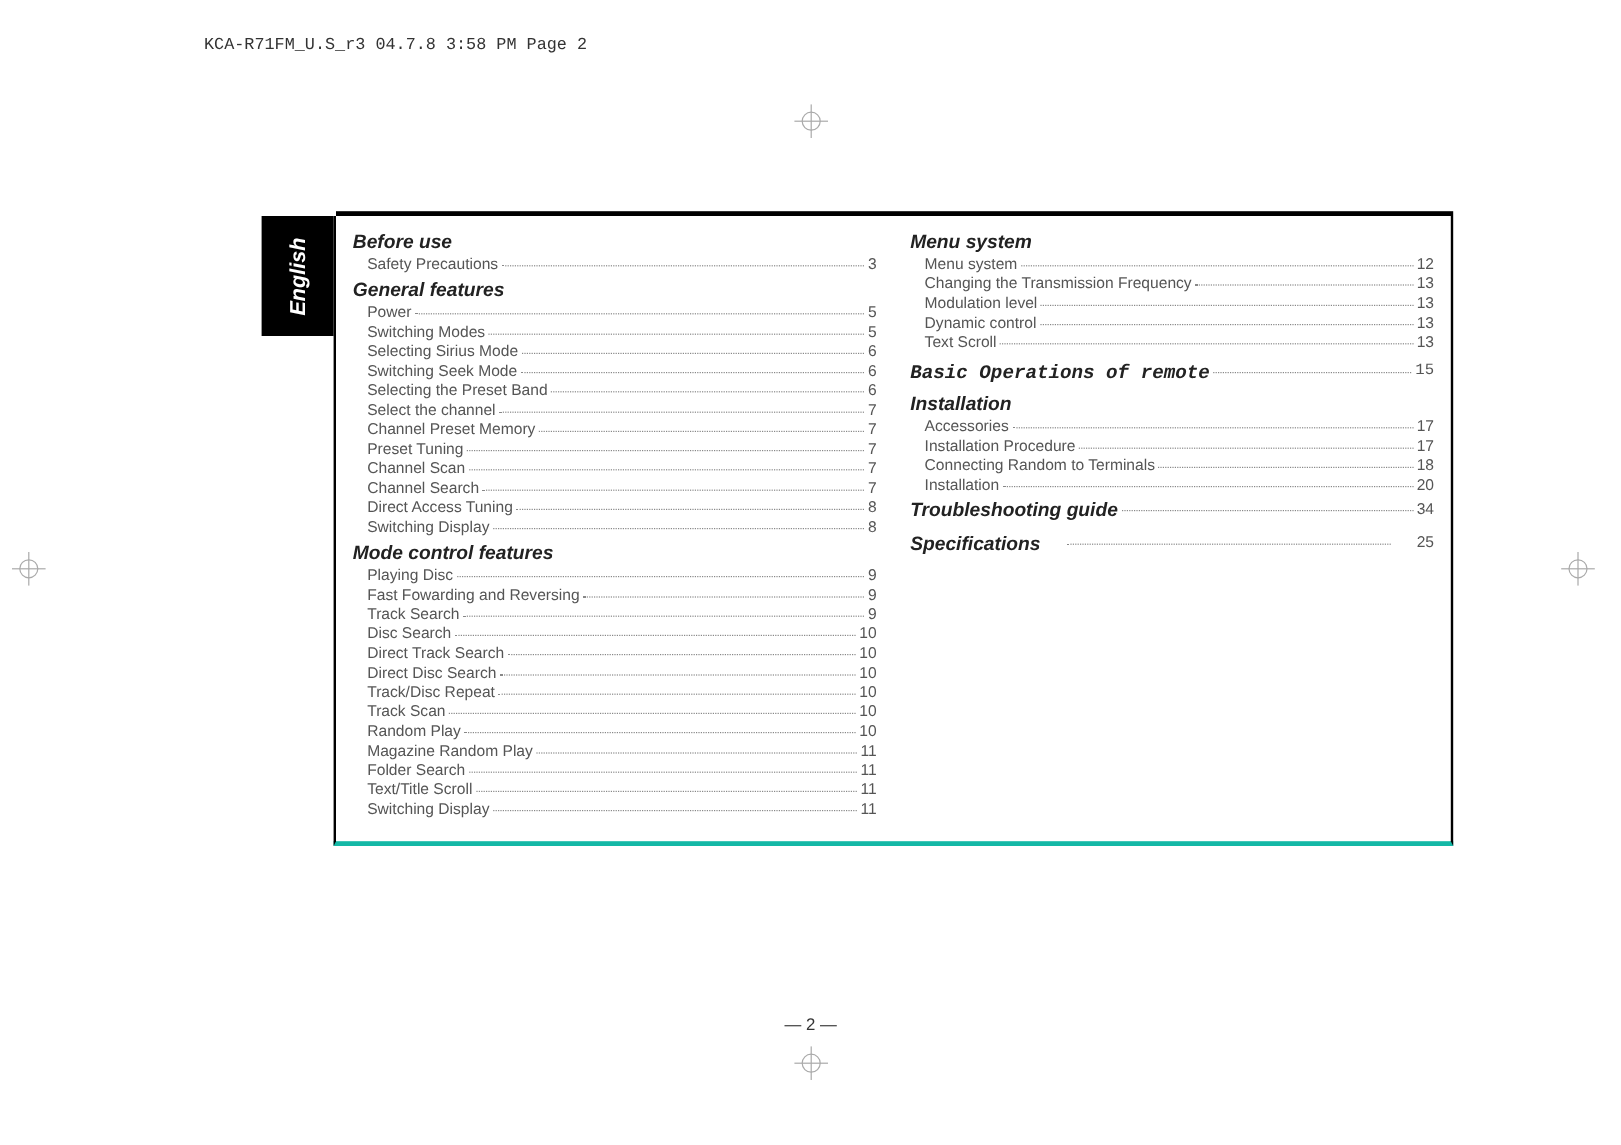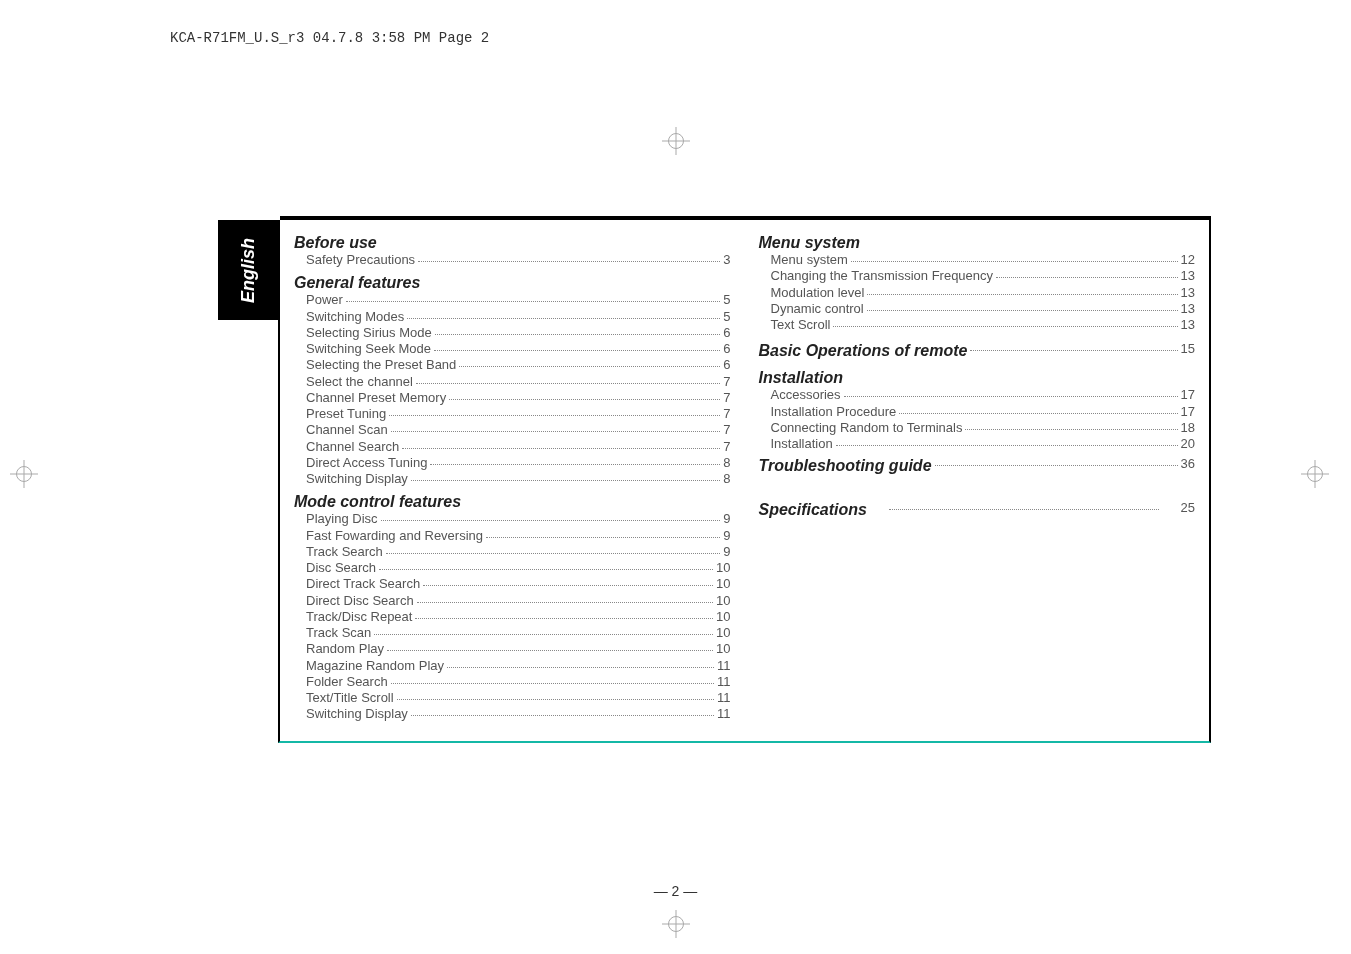--- a/index.html
+++ b/index.html
@@ -42,21 +42,21 @@
   width: 14px; height: 14px;
   border: 1px solid #aaa;
   border-radius: 50%;
   top: 50%; left: 50%;
   transform: translate(-50%, -50%);
 }
 .header-info {
   font-size: 14px;
   font-family: "Courier New", monospace;
   color: #333;
-  margin-bottom: 80px;
+  margin-bottom: 40px;
   margin-left: 120px;
 }
 .title {
   font-size: 22px;
   font-weight: bold;
   font-style: italic;
   color: #222;
   margin-left: 230px;
   margin-bottom: 2px;
 }
@@ -87,21 +87,21 @@
   font-style: italic;
   font-size: 18px;
   transform: rotate(-90deg);
   white-space: nowrap;
 }
 .cols {
   display: flex;
   flex: 1;
   border: 2px solid #000;
   border-top: none;
-  border-bottom: 2px solid #14b8a6;
+  border-bottom: 4px solid #14b8a6;
 }
 .col {
   flex: 1;
   padding: 8px 14px 18px 14px;
   color: #555;
   font-size: 13px;
 }
 .col + .col {
   border-left: 0;
 }
@@ -342,21 +342,21 @@
             <span class="label">Dynamic control</span>
             <span class="dots"></span>
             <span class="pg">13</span>
           </div>
         <div class="row">
             <span class="label">Text Scroll</span>
             <span class="dots"></span>
             <span class="pg">13</span>
           </div>
 
-        <div class="row head-row" style="margin-top:8px;">
+        <div class="row head-row" style="margin-top:8px;font-family:Liberation Mono, monospace;">
             <span class="label">Basic Operations of remote</span>
             <span class="dots"></span>
             <span class="pg">15</span>
           </div>
 
         <div class="section-head" style="margin-top:8px;">Installation</div>
         <div class="row">
             <span class="label">Accessories</span>
             <span class="dots"></span>
             <span class="pg">17</span>
@@ -373,24 +373,24 @@
           </div>
         <div class="row">
             <span class="label">Installation</span>
             <span class="dots"></span>
             <span class="pg">20</span>
           </div>
 
         <div class="row head-row" style="margin-top:4px;">
             <span class="label">Troubleshooting guide</span>
             <span class="dots"></span>
-            <span class="pg">36</span>
-          </div>
-
-        <div class="row head-row" style="margin-top:24px;gap:19px;">
+            <span class="pg">34</span>
+          </div>
+
+        <div class="row head-row" style="margin-top:8px;gap:19px;">
             <span class="label">Specifications</span>
             <span class="dots"></span>
             <span class="pg">25</span>
           </div>
 
       </div>
     </div>
   </div>
 
   <div class="pagefoot">— 2 —</div>

